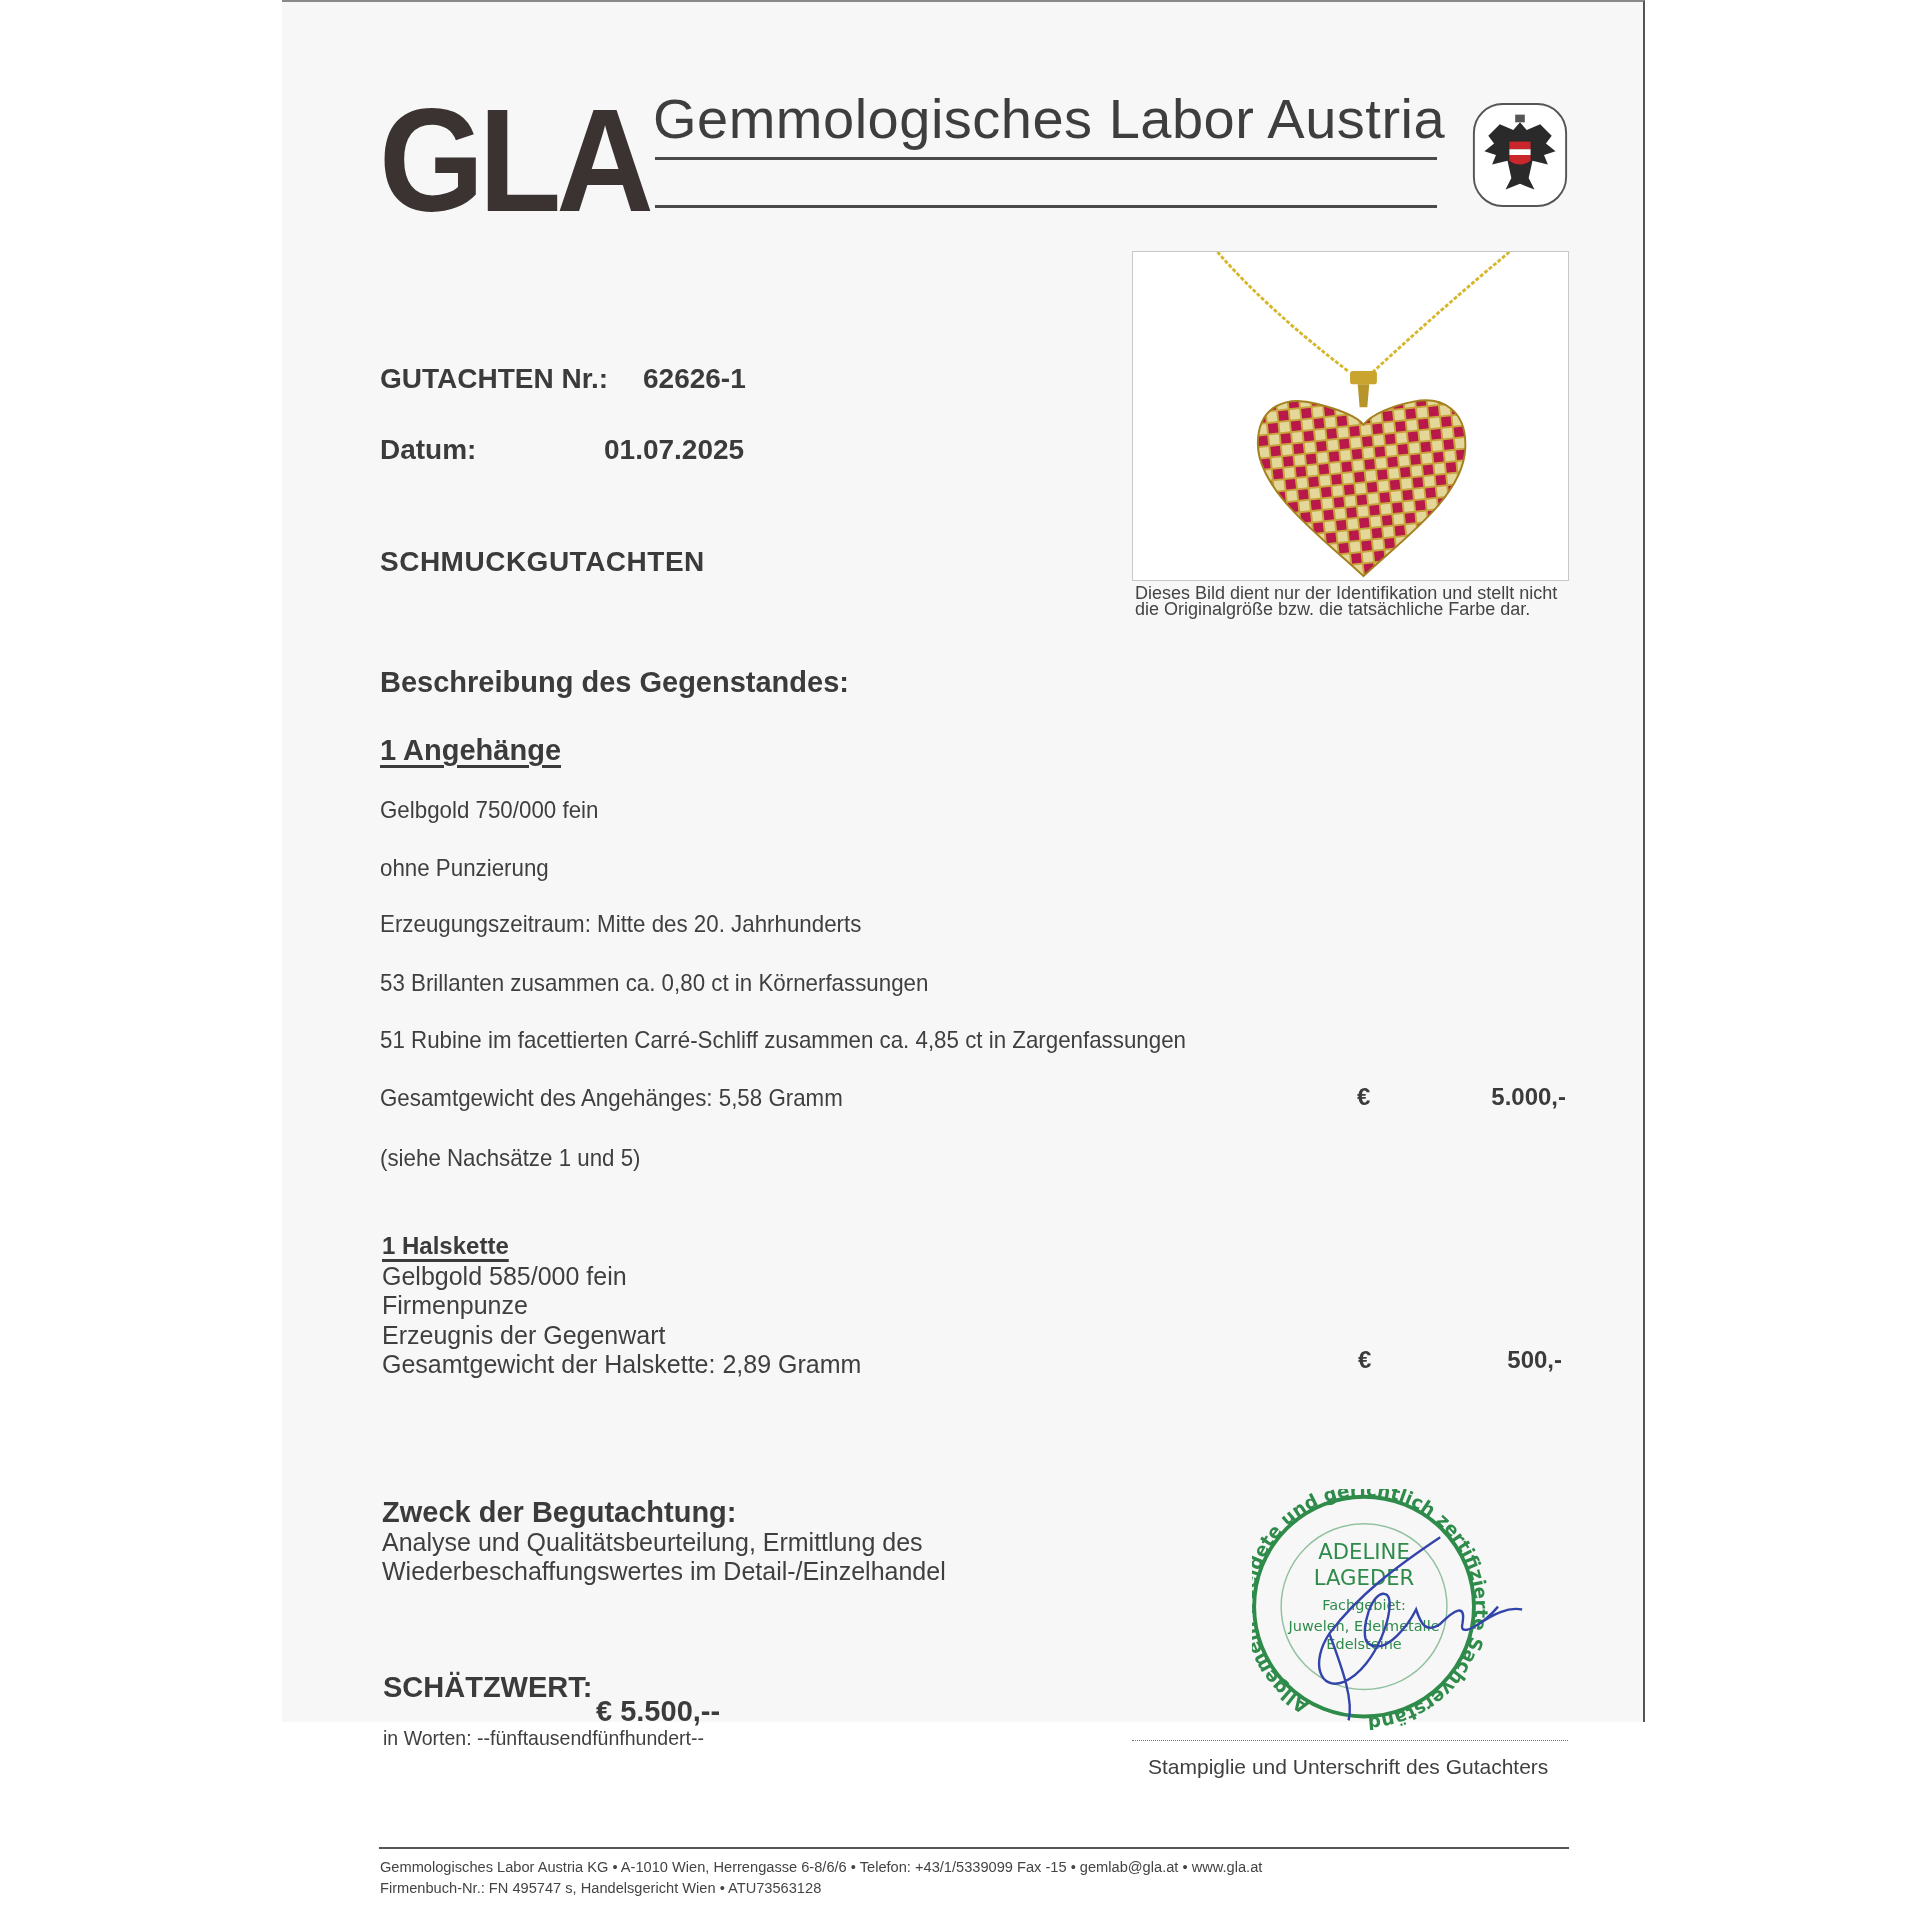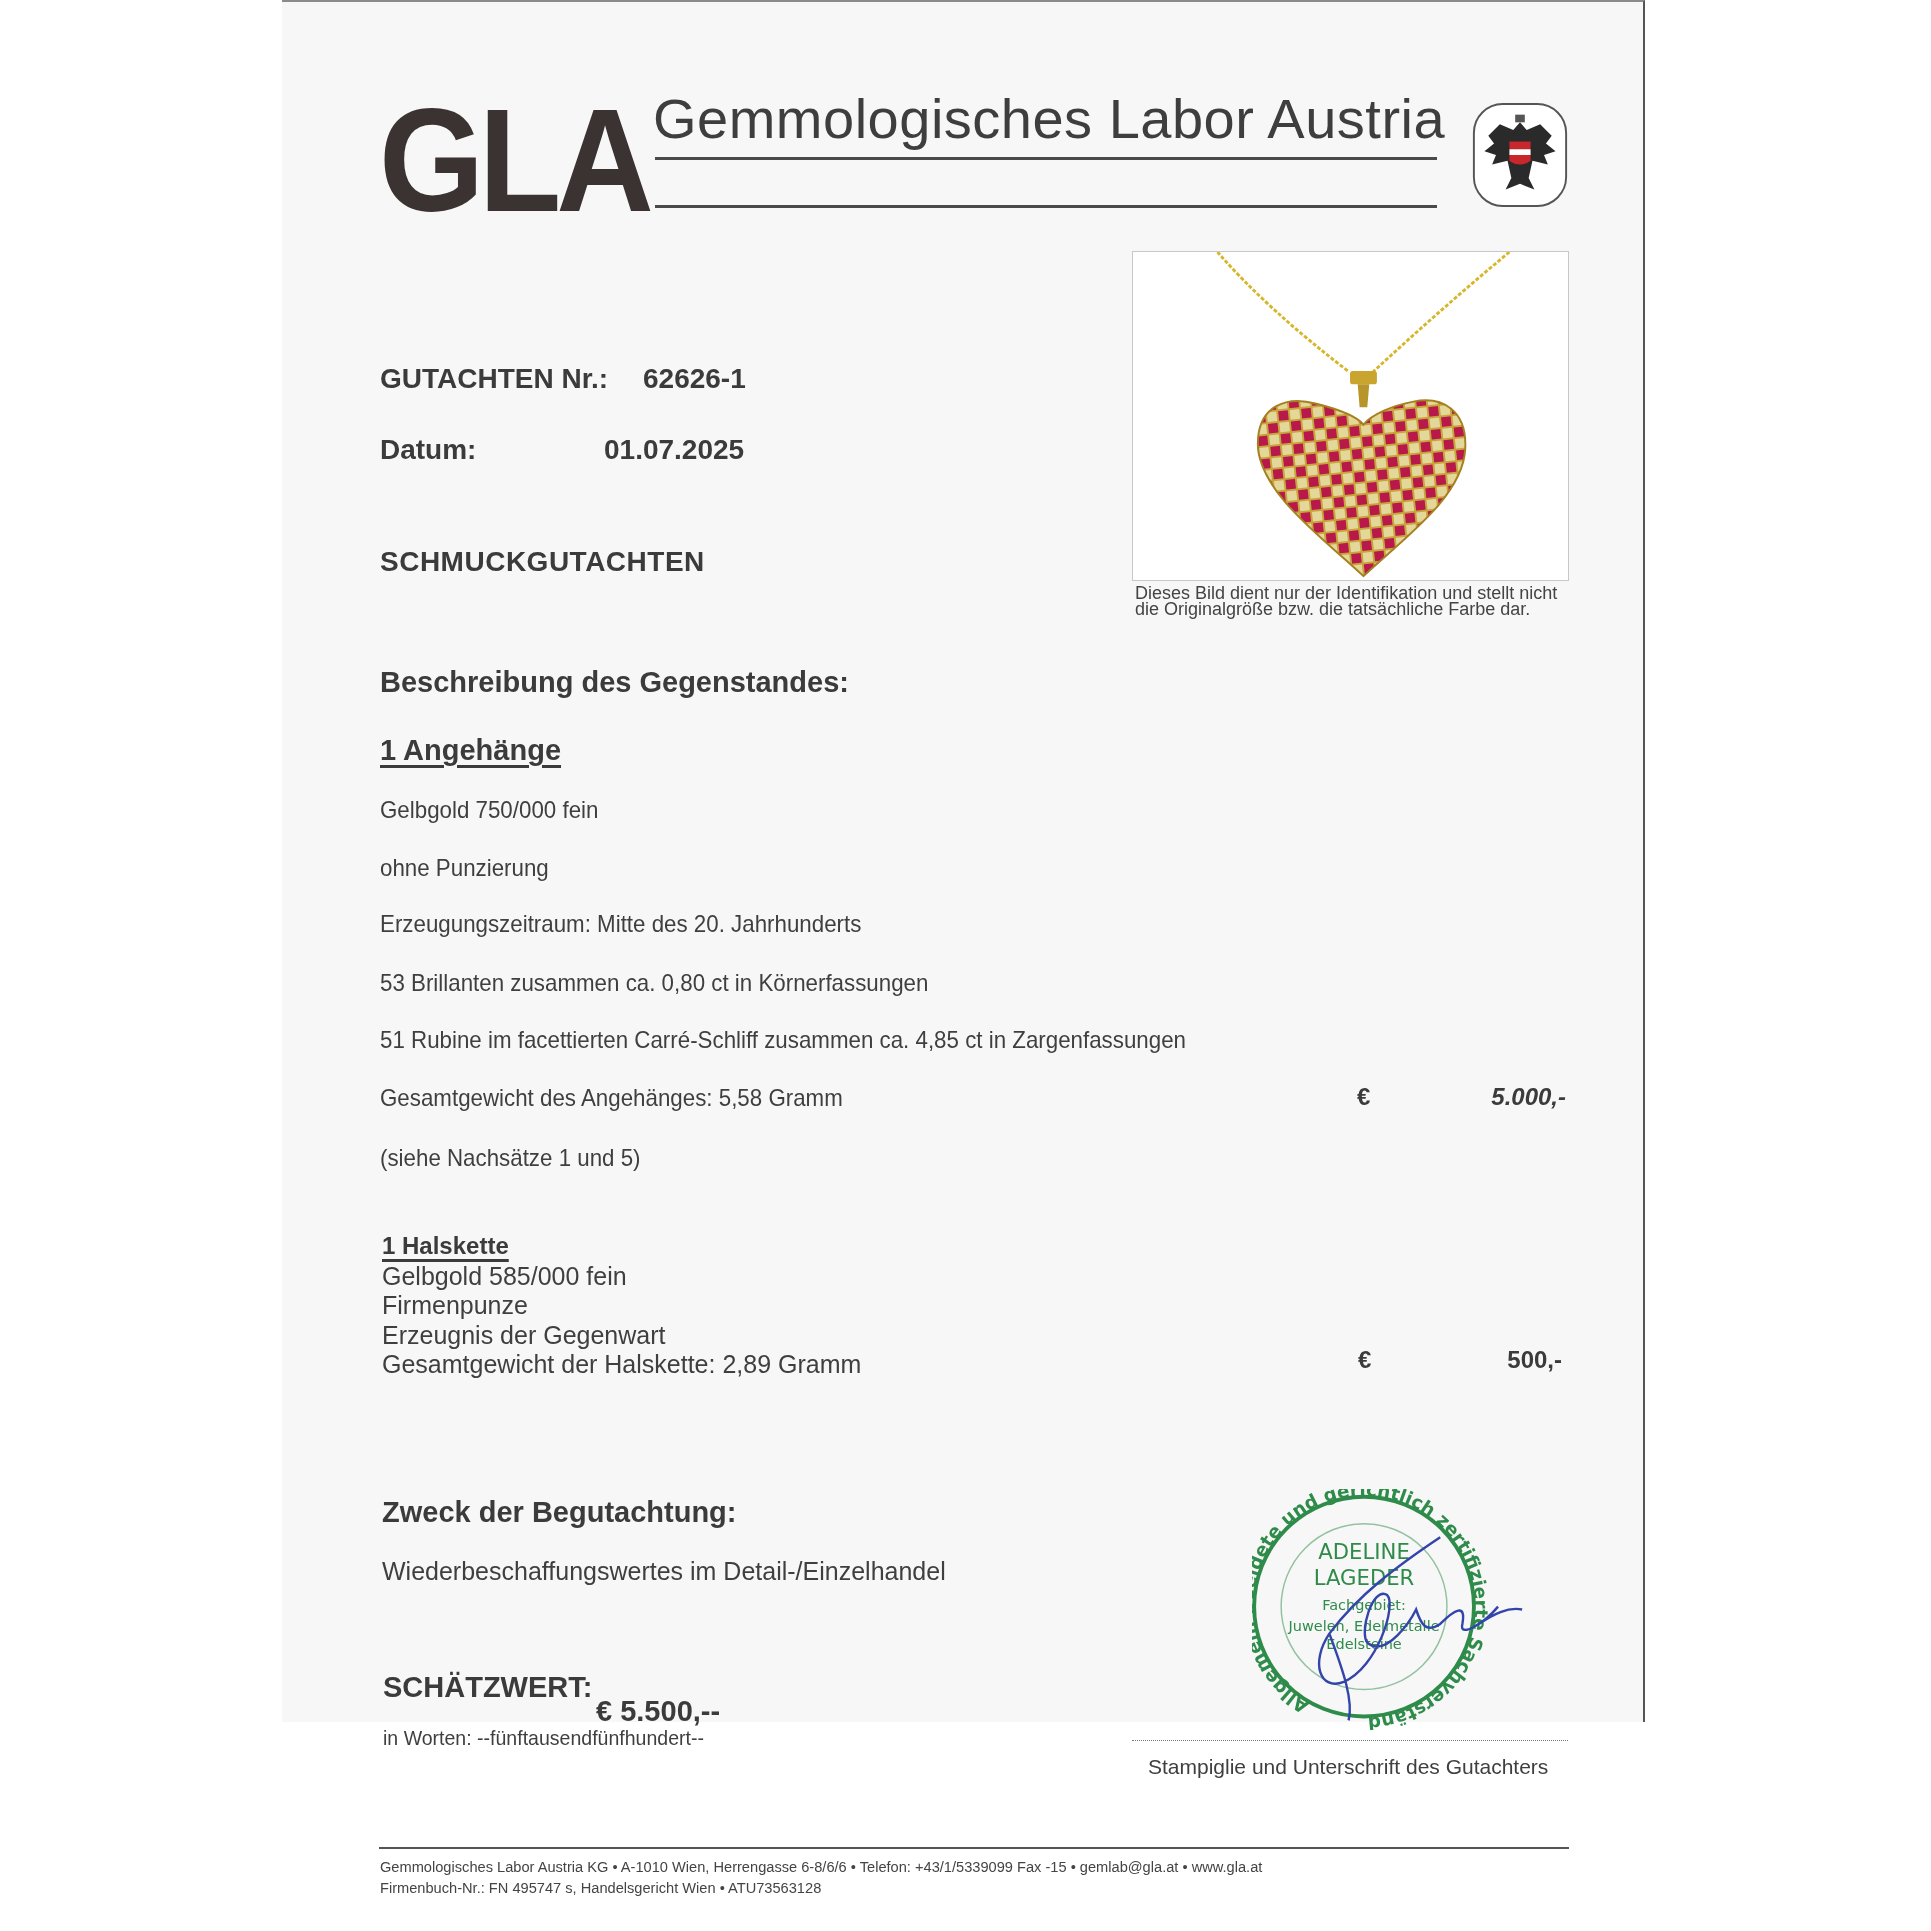--- a/index.html
+++ b/index.html
@@ -78,32 +78,33 @@
   <div class="abs h-bold" style="left:98px; top:666px;">Beschreibung des Gegenstandes:</div>
   <div class="abs h-bold u" style="left:98px; top:734px;">1 Angehänge</div>
 
   <div class="abs body" style="left:98px; top:796px;">Gelbgold 750/000 fein</div>
   <div class="abs body" style="left:98px; top:854px;">ohne Punzierung</div>
   <div class="abs body" style="left:98px; top:910px;">Erzeugungszeitraum: Mitte des 20. Jahrhunderts</div>
   <div class="abs body" style="left:98px; top:969px;">53 Brillanten zusammen ca. 0,80 ct in Körnerfassungen</div>
   <div class="abs body" style="left:98px; top:1026px;">51 Rubine im facettierten Carré-Schliff zusammen ca. 4,85 ct in Zargenfassungen</div>
   <div class="abs body" style="left:98px; top:1084px;">Gesamtgewicht des Angehänges: 5,58 Gramm</div>
   <div class="abs price" style="left:1075px; top:1083px;">€</div>
-  <div class="abs price" style="right:77px; top:1083px;font-style:italic;">5.000,-</div>
+  <div class="abs price" style="right:77px; top:1083px;">5.000,-</div>
   <div class="abs body" style="left:98px; top:1144px;">(siehe Nachsätze 1 und 5)</div>
 
   <div class="abs h-bold u" style="left:100px; top:1232px; font-size:24px;">1 Halskette</div>
   <div class="abs tight" style="left:100px; top:1260px;">Gelbgold 585/000 fein</div>
   <div class="abs tight" style="left:100px; top:1289px;">Firmenpunze</div>
   <div class="abs tight" style="left:100px; top:1319px;">Erzeugnis der Gegenwart</div>
   <div class="abs tight" style="left:100px; top:1348px;">Gesamtgewicht der Halskette: 2,89 Gramm</div>
   <div class="abs price" style="left:1076px; top:1346px;">€</div>
   <div class="abs price" style="right:81px; top:1346px;">500,-</div>
 
   <div class="abs h-bold" style="left:100px; top:1496px;">Zweck der Begutachtung:</div>
+  <div class="abs tight" style="left:100px; top:1526px;">Analyse und Qualitätsbeurteilung, Ermittlung des</div>
   <div class="abs tight" style="left:100px; top:1555px;">Wiederbeschaffungswertes im Detail-/Einzelhandel</div>
 
   <div class="abs h-bold" style="left:101px; top:1671px;">SCHÄTZWERT:</div>
   <div class="abs h-bold" style="left:314px; top:1671px;margin-top:24px;">€ 5.500,--</div>
   <div class="abs body" style="left:101px; top:1725px; font-size:21px;">in Worten: --fünftausendfünfhundert--</div>
 
   <div class="stamp">
     <svg viewBox="0 0 290 250" width="280" height="241">
       <defs>
         <path id="ringpath" d="M 115 237 A 115 115 0 1 1 117 237"></path>

